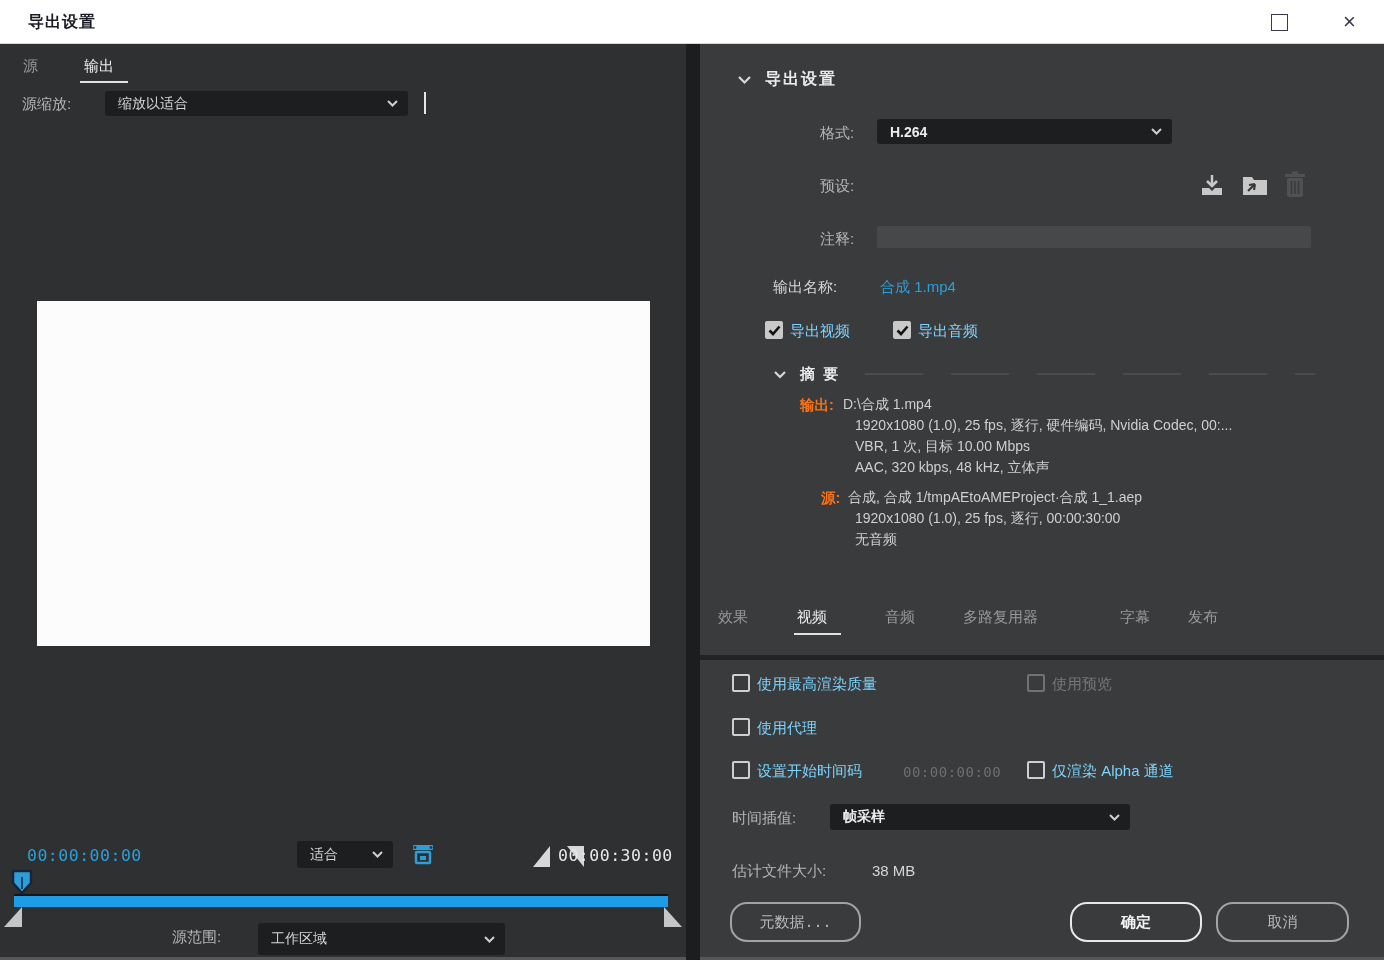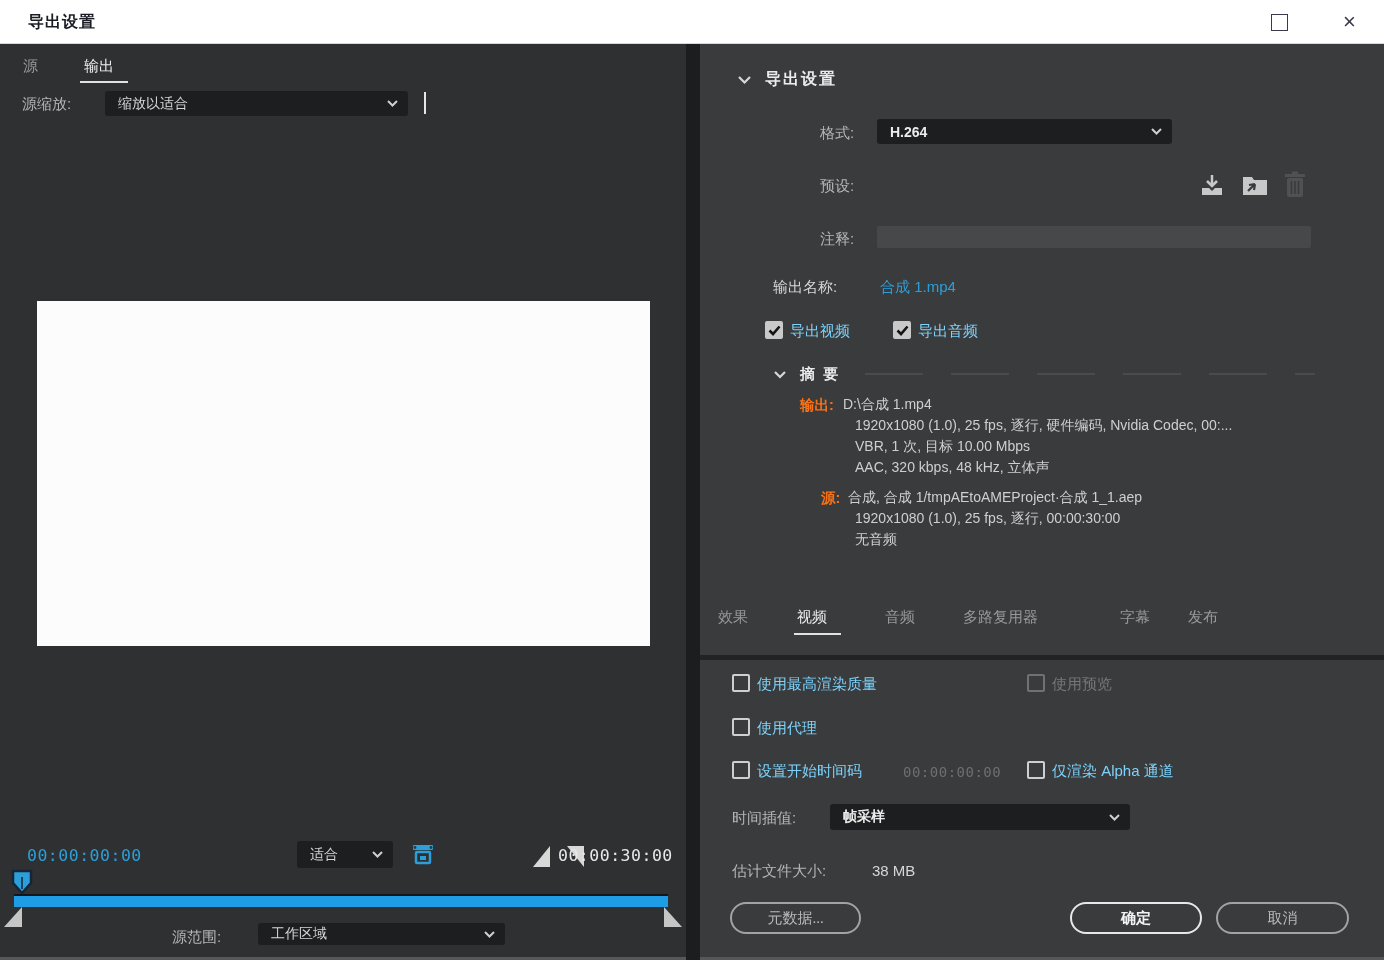--- a/index.html
+++ b/index.html
@@ -30,21 +30,21 @@
   .dropdown svg { margin-right:9px; flex:none; }
   .label { position:absolute; color:#b4b5b6; font-size:15px; white-space:nowrap; }
   .caret { position:absolute; width:2px; background:#e6e6e6; }
 
   .cb { position:absolute; width:18px; height:18px; border:2px solid #cfcfcf; border-radius:2px; background:transparent; cursor:pointer; }
   .cb.checked { background:#c9c9c9; border-color:#c9c9c9; display:flex; align-items:center; justify-content:center; }
   .cb.disabled { border-color:#707173; }
   .cb-label { position:absolute; color:#7dd3fc; font-size:15px; white-space:nowrap; }
   .cb-label.dim { color:#76777a; }
 
-  .pill-btn { position:absolute; height:32px; border:2px solid #a3a3a4; border-radius:17px; background:transparent; color:#b9b9ba; font-size:15px; text-align:center; cursor:pointer; font-family:Liberation Serif, serif; }
+  .pill-btn { position:absolute; height:40px; border:2px solid #a3a3a4; border-radius:17px; background:transparent; color:#b9b9ba; font-size:15px; text-align:center; cursor:pointer; font-family:Liberation Mono, monospace; }
   .pill-btn.primary { border-color:#e8e8e8; color:#f2f2f2; font-weight:bold; }
 
   
   .sum-line { position:absolute; color:#cfcfd0; font-size:14px; white-space:nowrap; }
   .sum-label { position:absolute; color:#f97316; font-weight:bold; font-size:14.5px; white-space:nowrap; }
   .dash-line { position:absolute; height:2px; background:repeating-linear-gradient(90deg,#4a4b4d 0 58px,transparent 58px 86px); }
 
   
   .rtab { position:absolute; top:0; font-size:15px; color:#97989a; cursor:pointer; }
   .rtab.active { color:#ececec; }
@@ -118,21 +118,21 @@
   </svg>
   <div class="timeline-bar"></div>
   <svg class="abs" style="left:2px; top:861px;" width="24" height="24" viewBox="0 0 24 24">
     <polygon points="20,2 20,22 2,22" fill="#c6c6c6"></polygon>
   </svg>
   <svg class="abs" style="left:660px; top:861px;" width="24" height="24" viewBox="0 0 24 24">
     <polygon points="4,2 4,22 22,22" fill="#c6c6c6"></polygon>
   </svg>
 
   <div class="label" style="left:172px; top:884px;">源范围:</div>
-  <div class="dropdown" style="left:258px; top:879px; width:247px; height:22px;">
+  <div class="dropdown" style="left:258px; top:879px; width:247px; height:32px;">
     <span class="dd-text">工作区域</span>
     <svg width="13" height="9" viewBox="0 0 13 9">
         <polyline points="2,2 6.5,6.5 11,2" fill="none" stroke="#cfcfcf" stroke-width="2"></polyline>
       </svg>
   </div>
 </div>
 
 <div class="abs divider-v"></div>
 
 <div class="abs right-panel">

